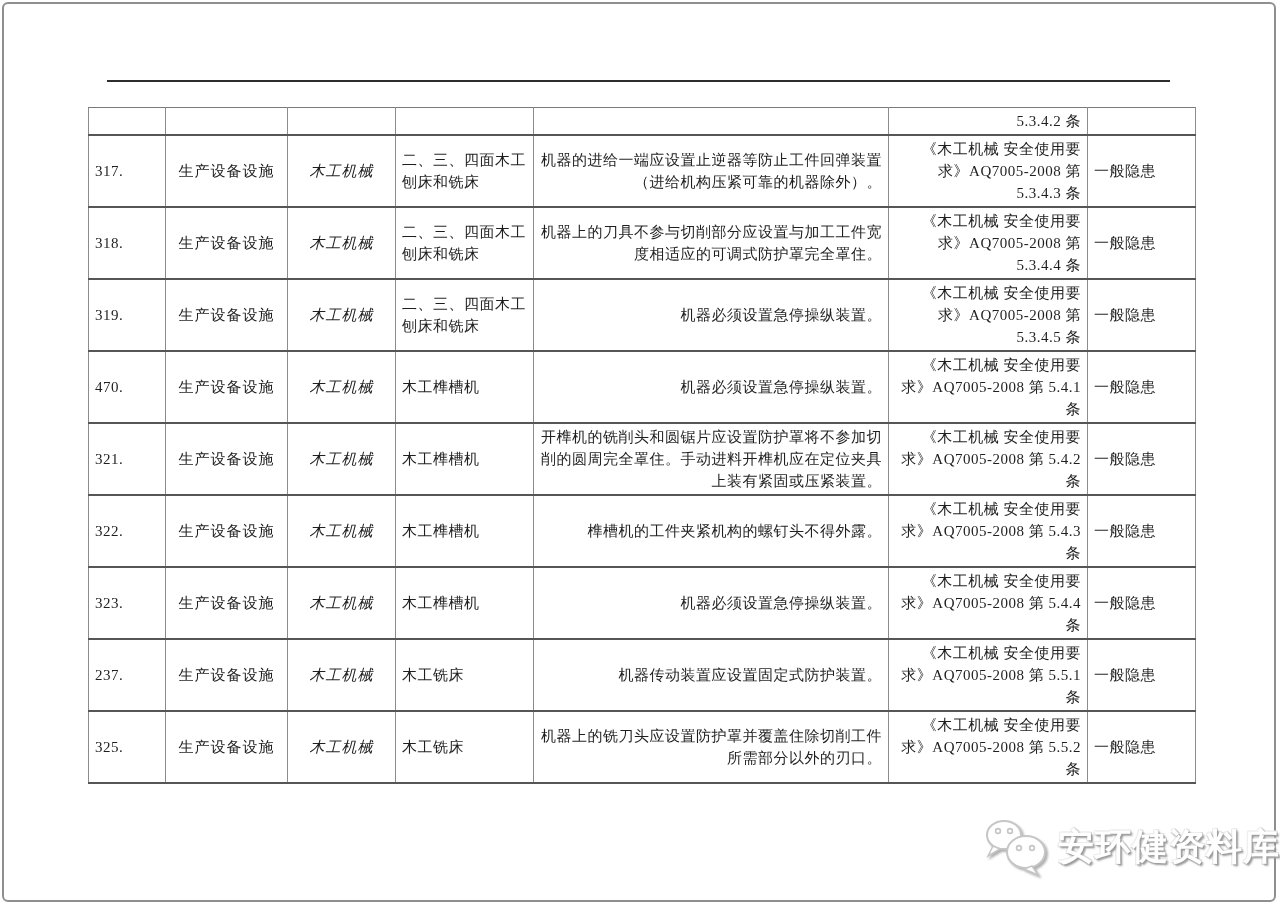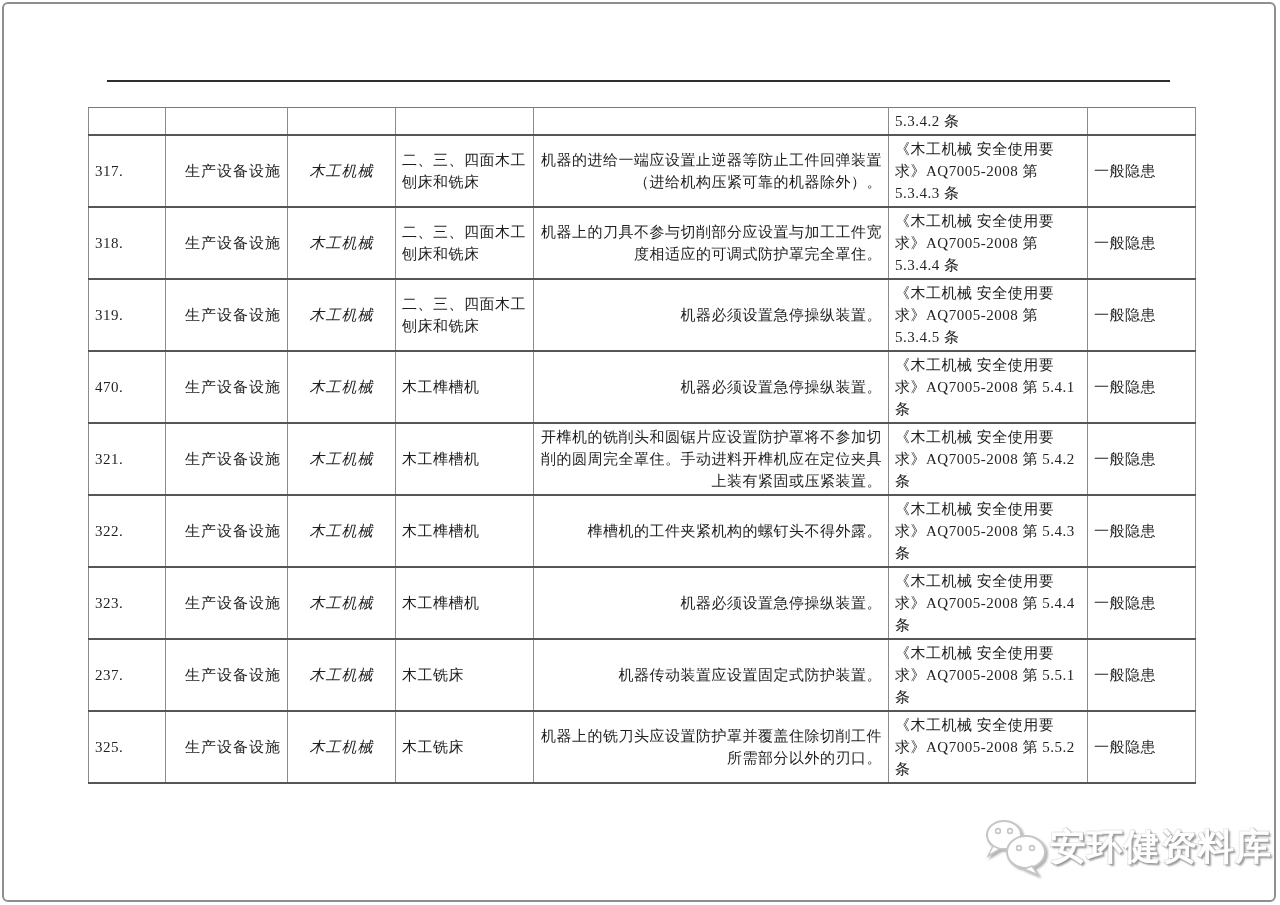--- a/index.html
+++ b/index.html
@@ -50,33 +50,33 @@
     border-bottom: 2px solid #565656;
     vertical-align: middle;
     padding: 2px 6px;
     line-height: 22px;
     overflow: hidden;
   }
   table.hazard-table tr.row { height: 72px; }
   table.hazard-table tr.row-partial { height: 26px; }
   table.hazard-table tr.row-partial td { border-top: 1px solid #7a7a7a; }
   td.c-num  { text-align: left; }
-  td.c-cat  { text-align: right; letter-spacing: 1px; }
+  td.c-cat  { text-align: center; letter-spacing: 1px; }
   td.c-sub  { text-align: center; letter-spacing: 1px; font-style: italic; }
   td.c-equip{ text-align: left; padding-left: 9px; padding-right: 6px; }
   td.c-desc { text-align: right; padding-left: 8px; padding-right: 8px; }
-  td.c-ref  { text-align: left; padding-left: 7px; padding-right: 3px; white-space: pre-line; }
+  td.c-ref  { text-align: right; padding-left: 7px; padding-right: 3px; white-space: pre-line; }
   td.c-risk { text-align: left; }
   .watermark {
     position: absolute;
     left: 982px;
     top: 818px;
     display: flex;
     align-items: center;
-    gap: 0;
+    gap: 8px;
     text-align: right;
   }
   .watermark-icon {
     filter: drop-shadow(2px 2px 1px rgba(150,150,150,0.75));
   }
   .watermark-text {
     font-family: "Liberation Sans", "DejaVu Sans", sans-serif;
     font-weight: bold;
     font-size: 36px;
     letter-spacing: 1px;

